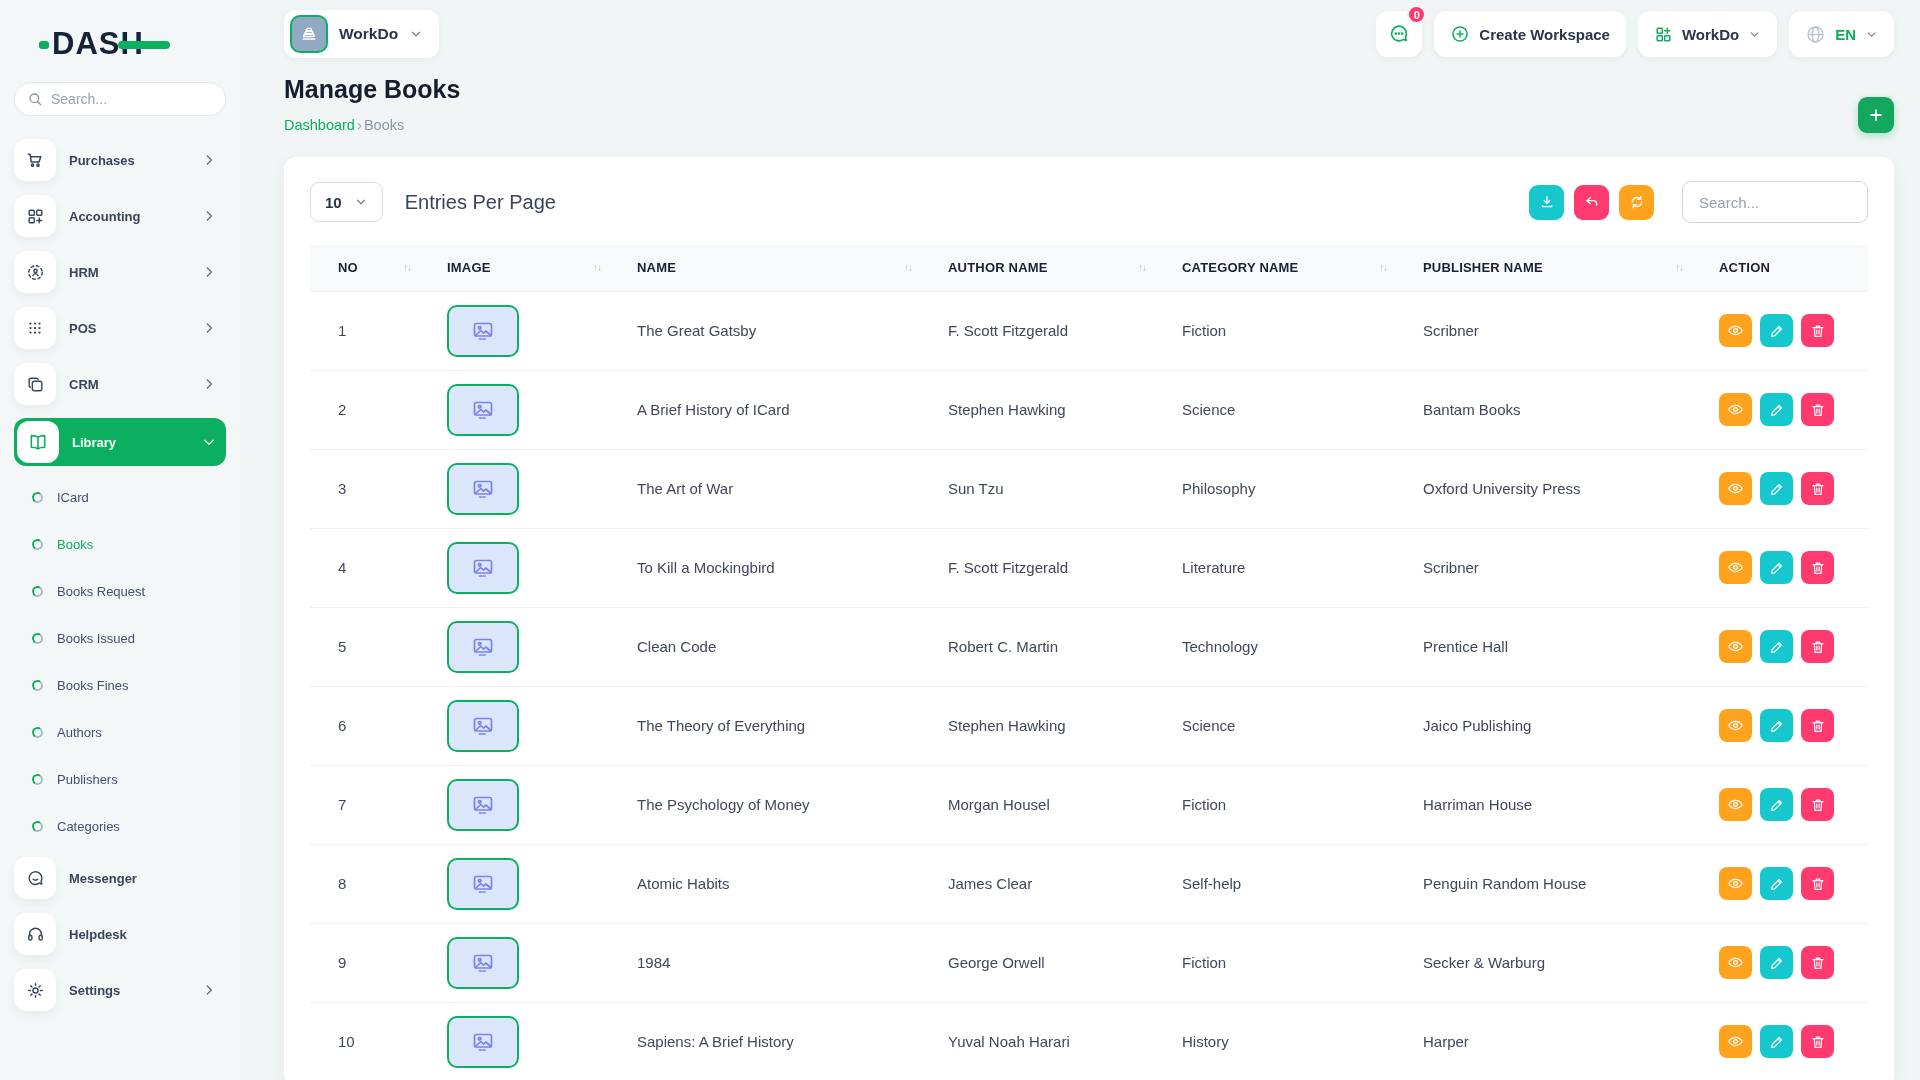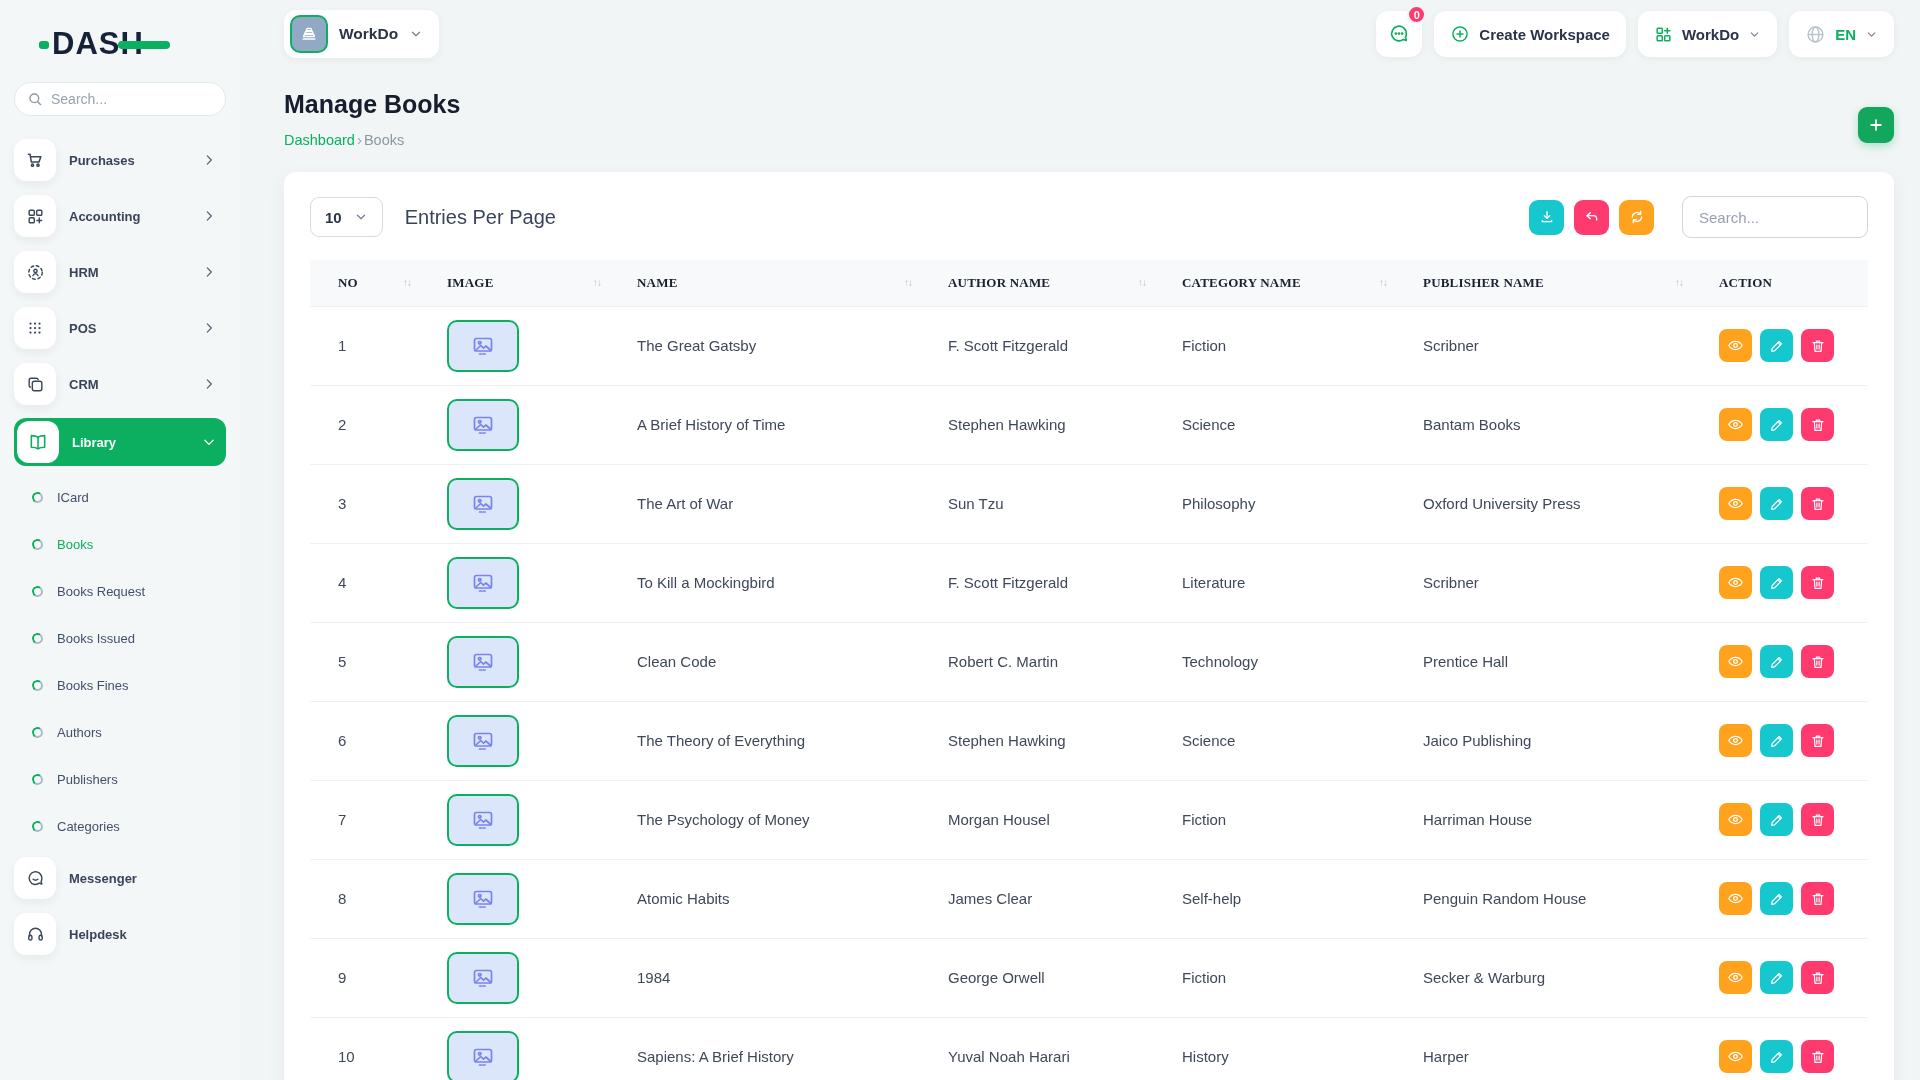--- a/index.html
+++ b/index.html
@@ -59,21 +59,21 @@
     font-family:inherit; font-size:15px; font-weight:600; color:#2A3349; }
   .icon-btn { position:relative; width:46px; height:46px; justify-content:center; padding:0; }
   .badge { position:absolute; top:-6px; right:-4px; min-width:19px; height:19px; border-radius:10px;
     background:#FF3A6E; color:#fff; font-size:11px; font-weight:700; display:flex; align-items:center;
     justify-content:center; border:2px solid #F1F5F5; }
   .green-txt { color:#0CAF60; }
   .gray-ic { color:#B9C2CE; }
   .green-ic { color:#0CAF60; }
   .chev-sm { color:#7A8496; }
 
-  .title-row { display:flex; align-items:center; justify-content:space-between; margin-top:32px; }
+  .title-row { display:flex; align-items:flex-end; justify-content:space-between; margin-top:17px; }
   .page-title { font-size:25px; font-weight:700; color:#161D2E; }
   .breadcrumb { display:flex; align-items:center; gap:2px; margin-top:12px; font-size:14.5px; }
   .crumb-link { color:#0CAF60; cursor:pointer; text-decoration:none; }
   .crumb-sep { color:#9AA3B2; font-size:15px; }
   .crumb-cur { color:#8D97A5; }
   .add-btn { width:36px; height:36px; border:none; border-radius:9px; background:#12A75C; color:#fff;
     display:flex; align-items:center; justify-content:center; cursor:pointer; margin-top:12px;
     box-shadow:0 3px 8px rgba(12,175,96,.3); }
 
   .card { margin-top:24px; background:#FFFFFF; border-radius:12px; box-shadow:0 6px 20px rgba(30,40,60,.05);
@@ -89,21 +89,21 @@
   .sq-btn { width:35px; height:35px; border:none; border-radius:9px; display:flex; align-items:center;
     justify-content:center; color:#FFFFFF; cursor:pointer; }
   .sq-info { background:#16C7CE; }
   .sq-danger { background:#FF3A6E; }
   .sq-warning { background:#FFA21D; }
   .tbl-search { width:186px; height:42px; margin-left:18px; border:1px solid #CDD6DD; border-radius:9px;
     padding:0 16px; font-family:inherit; font-size:15px; color:#39445A; outline:none; background:#fff; }
   .tbl-search::placeholder { color:#97A1B0; }
 
   table { width:100%; border-collapse:collapse; margin-top:22px; table-layout:fixed; }
-  th { background:#F7F9FA; height:46px; text-align:right;font-family:Liberation Serif, serif; }
+  th { background:#F7F9FA; height:46px; text-align:right; }
   .th-inner { display:flex; align-items:center; justify-content:space-between; padding:0 8px 0 28px;
     font-size:13px; font-weight:700; color:#1A2132; letter-spacing:.2px; }
   .sort { font-size:10px; color:#B7C0CC; letter-spacing:-1px; white-space:nowrap; }
   td { height:79px; border-bottom:1px solid #EEF1F4; padding:0 8px 0 28px; font-size:15px; color:#3F4859; }
   tr.row:first-child td { border-top:1px solid #EEF1F4; }
   .col-no{width:109px}.col-img{width:190px}.col-name{width:311px}.col-author{width:234px}
   .col-cat{width:241px}.col-pub{width:296px}.col-act{width:auto}
 
   .thumb { width:72px; height:52px; border-radius:10px; background:#DCE6FA; border:2px solid #0CAF60;
     display:flex; align-items:center; justify-content:center; color:#7A83EB; }
@@ -278,20 +278,34 @@
     </div>
     <div class="nav-item">
       <span class="tile">
         <svg viewBox="0 0 24 24" width="19" height="19" fill="none" stroke="currentColor" stroke-width="1.8" stroke-linecap="round" stroke-linejoin="round">
             <path d="M4.5 14v-2.5a7.5 7.5 0 0 1 15 0V14"></path>
             <rect x="3.5" y="13" width="4" height="6" rx="2"></rect>
             <rect x="16.5" y="13" width="4" height="6" rx="2"></rect>
           </svg>
       </span>
       <span class="nav-label">Helpdesk</span>
+    </div>
+    <div class="nav-item">
+      <span class="tile">
+        <svg viewBox="0 0 24 24" width="19" height="19" fill="none" stroke="currentColor" stroke-width="1.8" stroke-linecap="round" stroke-linejoin="round">
+            <circle cx="12" cy="12" r="3.2"></circle>
+            <path d="M12 3.5v2.2M12 18.3v2.2M3.5 12h2.2M18.3 12h2.2M6 6l1.6 1.6M16.4 16.4 18 18M18 6l-1.6 1.6M7.6 16.4 6 18"></path>
+          </svg>
+      </span>
+      <span class="nav-label">Settings</span>
+      <span class="chev">
+          <svg viewBox="0 0 24 24" width="14" height="14" fill="none" stroke="currentColor" stroke-width="2.2" stroke-linecap="round" stroke-linejoin="round">
+            <polyline points="9 5 16 12 9 19"></polyline>
+          </svg>
+        </span>
     </div>
   </nav>
 </aside>
 
 <main class="main">
 
   <div class="topbar">
     <div class="ws-chip">
       <span class="ws-tile">
         <svg viewBox="0 0 24 24" width="20" height="20" fill="none" stroke="currentColor" stroke-width="1.7" stroke-linecap="round" stroke-linejoin="round">
@@ -545,21 +559,21 @@
                 <span>
                   <svg viewBox="0 0 24 24" width="24" height="24" fill="none" stroke="currentColor" stroke-width="1.7" stroke-linecap="round" stroke-linejoin="round">
                     <rect x="3.5" y="4.5" width="17" height="12.5" rx="2"></rect>
                     <circle cx="8.7" cy="8.8" r="1.3"></circle>
                     <path d="M5.5 15.5l4.2-4 2.8 2.7 2.3-2.2 5.2 4.5"></path>
                     <path d="M8.5 20h7" stroke-dasharray="2 1.6"></path>
                   </svg>
                 </span>
               </div>
             </td>
-            <td>A Brief History of Time</td>
+            <td>A Brief History of ICard</td>
             <td>Stephen Hawking</td>
             <td>Science</td>
             <td>Bantam Books</td>
             <td>
               <div class="actions">
                 <button class="act view">
                   <span>
                     <svg viewBox="0 0 24 24" width="17" height="17" fill="none" stroke="currentColor" stroke-width="1.8" stroke-linecap="round" stroke-linejoin="round">
                       <path d="M2.5 12S6 6.3 12 6.3 21.5 12 21.5 12 18 17.7 12 17.7 2.5 12 2.5 12z"></path>
                       <circle cx="12" cy="12" r="2.6"></circle>

